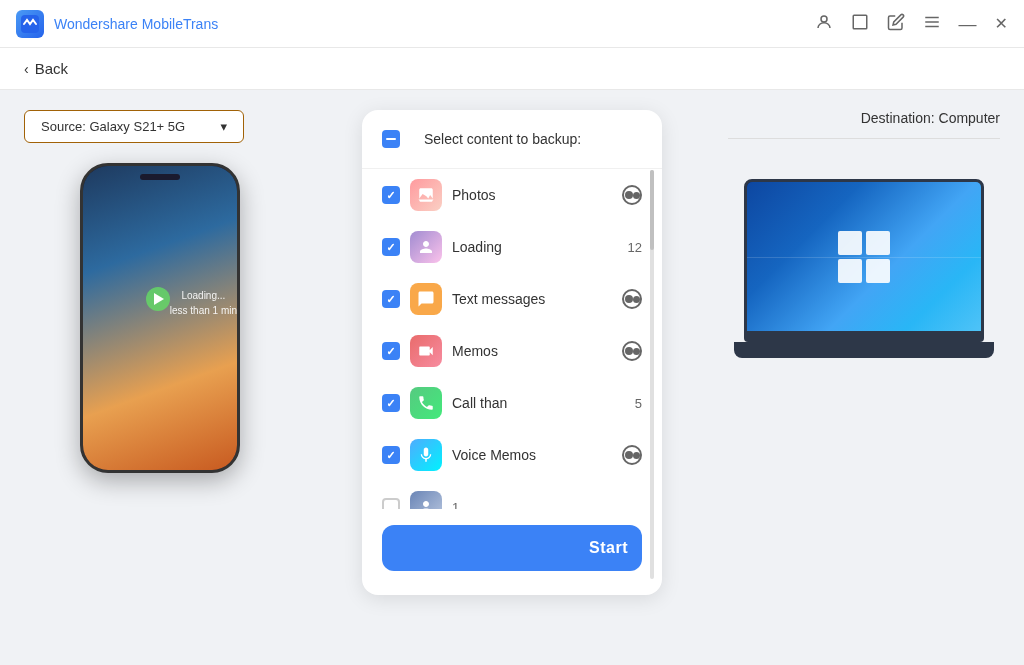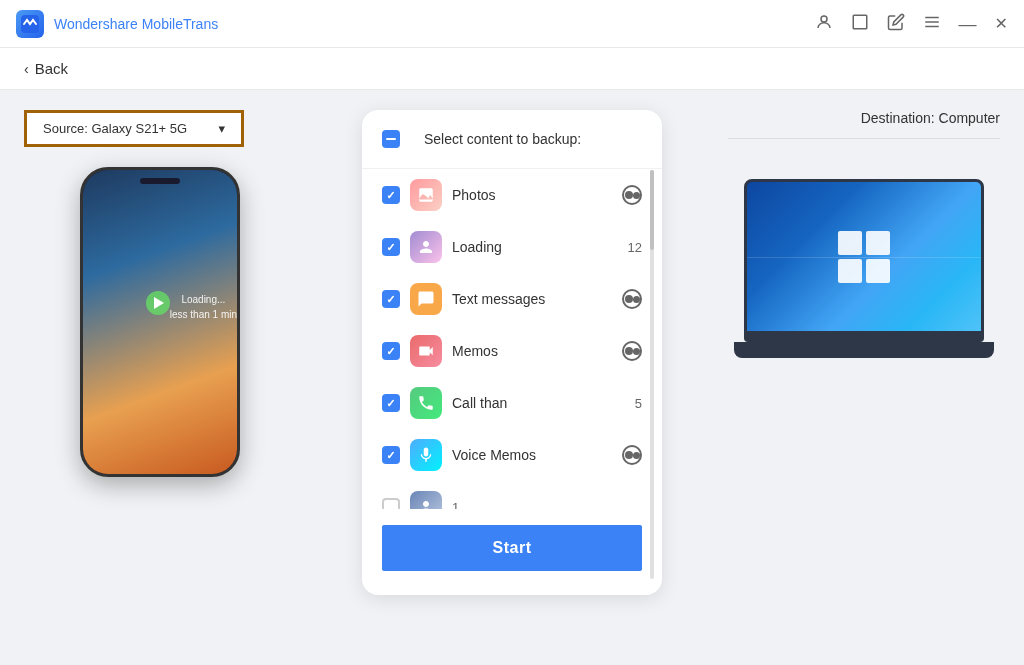--- a/index.html
+++ b/index.html
@@ -92,22 +92,22 @@
       display: flex;
       flex-direction: column;
       align-items: flex-start;
     }
     .source-dropdown {
       display: flex;
       align-items: center;
       gap: 8px;
       padding: 8px 16px;
       background: #fff;
-      border: 3px solid #a16207;
-      border-radius: 0;
+      border: 1px solid #a16207;
+      border-radius: 6px;
       cursor: pointer;
       font-size: 13px;
       color: #333;
       width: 220px;
       justify-content: space-between;
     }
 
     
     .phone-container {
       margin-top: 20px;
@@ -325,25 +325,26 @@
     
     .start-btn-container {
       padding: 16px 20px 4px;
     }
     .start-btn {
       width: 100%;
       padding: 14px;
       background: #3b82f6;
       color: white;
       border: none;
-      border-radius: 2px;
+      border-radius: 12px;
       font-size: 16px;
       font-weight: 600;
       cursor: pointer;
       letter-spacing: 0.5px;
+      text-align: right;
     }
 
     
     .right-panel {
       width: 320px;
       padding: 20px 24px;
       display: flex;
       flex-direction: column;
       align-items: flex-end;
     }

